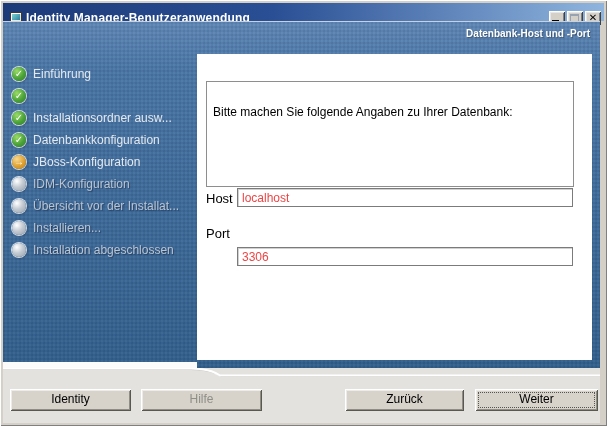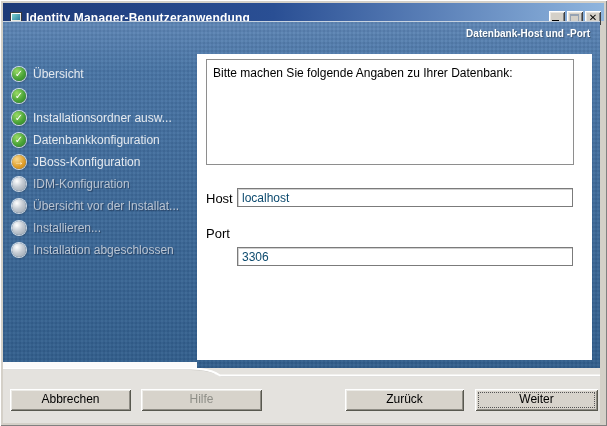--- a/index.html
+++ b/index.html
@@ -85,33 +85,33 @@
   .step[data-state="pending"] .step-label {
     color: #b9c4d2; text-shadow: 1px 1px 1px rgba(20,35,60,0.55);
   }
 
   
   .content-panel {
     position: absolute; left: 194px; top: 32px; width: 395px; height: 306px;
     background: #ffffff;
   }
   .message-box {
-    position: absolute; left: 9px; top: 5px; width: 368px; height: 106px;
+    position: absolute; left: 9px; top: 27px; width: 368px; height: 106px;
     background: #ffffff; border: 1px solid #8e8e8e;
-    padding: 6px 6px; font-size: 12px; color: #000; overflow: hidden;
+    padding: 23px 6px; font-size: 12px; color: #000; overflow: hidden;
   }
   .field-label { position: absolute; left: 9px; font-size: 13px; color: #000; }
   .field-label.host { top: 137px; }
   .field-label.port { top: 172px; }
   .text-input {
     position: absolute; left: 40px; width: 336px; height: 19px;
     border: 1px solid #7b7b7b; background: #ffffff;
     box-shadow: inset 1px 1px 0 rgba(0,0,0,0.18);
     font-family: "Liberation Sans", "DejaVu Sans", sans-serif;
-    font-size: 12px; color: #0c4a6e; padding: 1px 4px; outline: none;
+    font-size: 12px; color: #ef4444; padding: 1px 4px; outline: none;
   }
   .text-input.host { top: 134px; }
   .text-input.port { top: 169px; margin-top: 24px; }
 
   
   .footer {
     position: absolute; left: 3px; top: 368px; width: 597px; height: 55px;
     background: #e4e2de;
   }
   .sidebar-underlip {
@@ -160,21 +160,21 @@
         </span>
     </span>
   </div>
 
   <div class="body-area">
     <div class="header-title">Datenbank-Host und -Port</div>
 
     <ul class="steps">
       <li class="step" data-state="done">
         <span class="step-icon" data-status="done">✓</span>
-        <span class="step-label">Übersicht</span>
+        <span class="step-label">Einführung</span>
       </li>
       <li class="step" data-state="done">
         <span class="step-icon" data-status="done">✓</span>
       </li>
       <li class="step" data-state="done">
         <span class="step-icon" data-status="done">✓</span>
         <span class="step-label">Installationsordner ausw...</span>
       </li>
       <li class="step" data-state="done">
         <span class="step-icon" data-status="done">✓</span>
@@ -213,19 +213,19 @@
     </div>
   </div>
 
   <div class="sidebar-underlip"></div>
 
   <div class="footer">
     <svg class="footer-ridge" width="597" height="12" viewBox="0 0 597 12">
       <path d="M0,1.5 L188,1.5 Q208,1.5 218,8.5 L597,8.5" stroke="#c3c1bc" stroke-width="1" fill="none"></path>
       <path d="M0,0.5 L188,0.5 Q207,0.5 217,7.5 L597,7.5" stroke="#ffffff" stroke-width="2" fill="none"></path>
     </svg>
-    <div class="btn cancel">Abbrechen</div>
+    <div class="btn cancel">Identity</div>
     <div class="btn help">Hilfe</div>
     <div class="btn back">Zurück</div>
     <div class="btn next">Weiter</div>
   </div>
 
 </div>
 
 </body></html>

